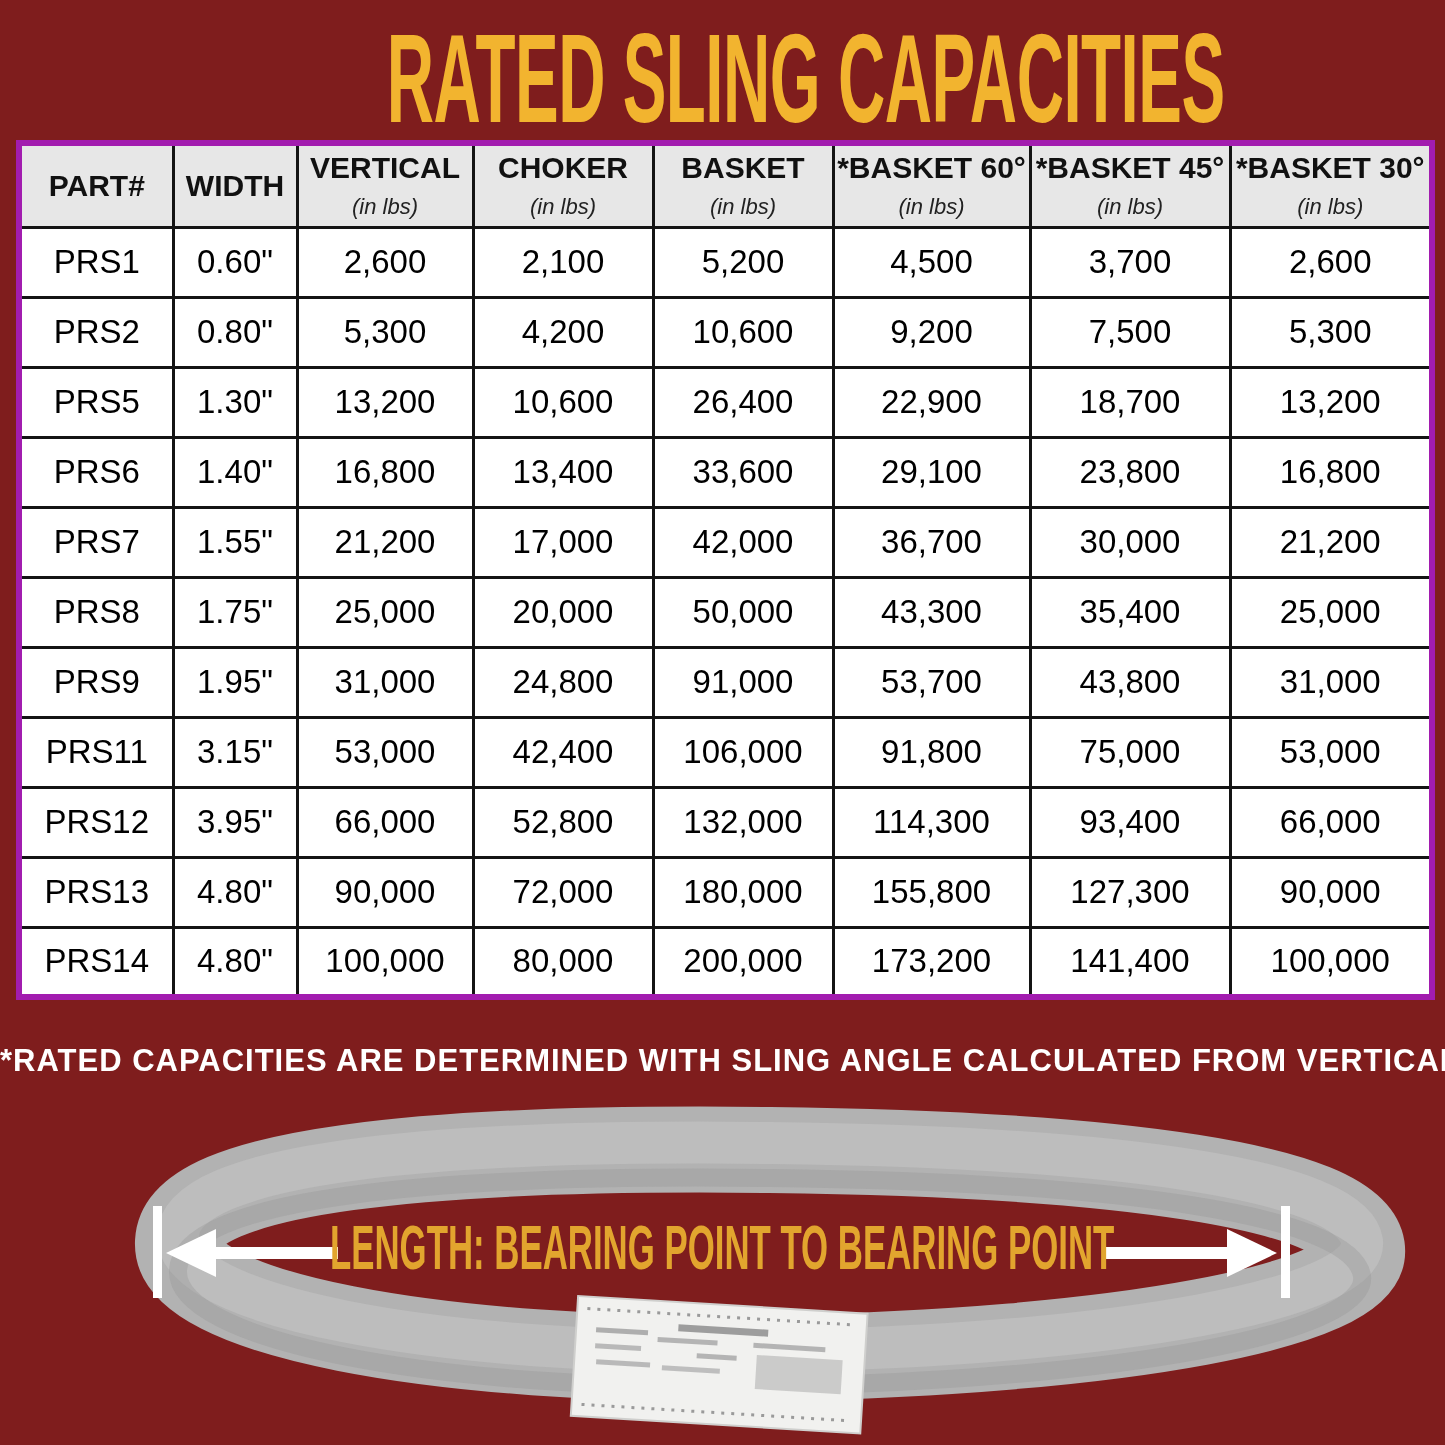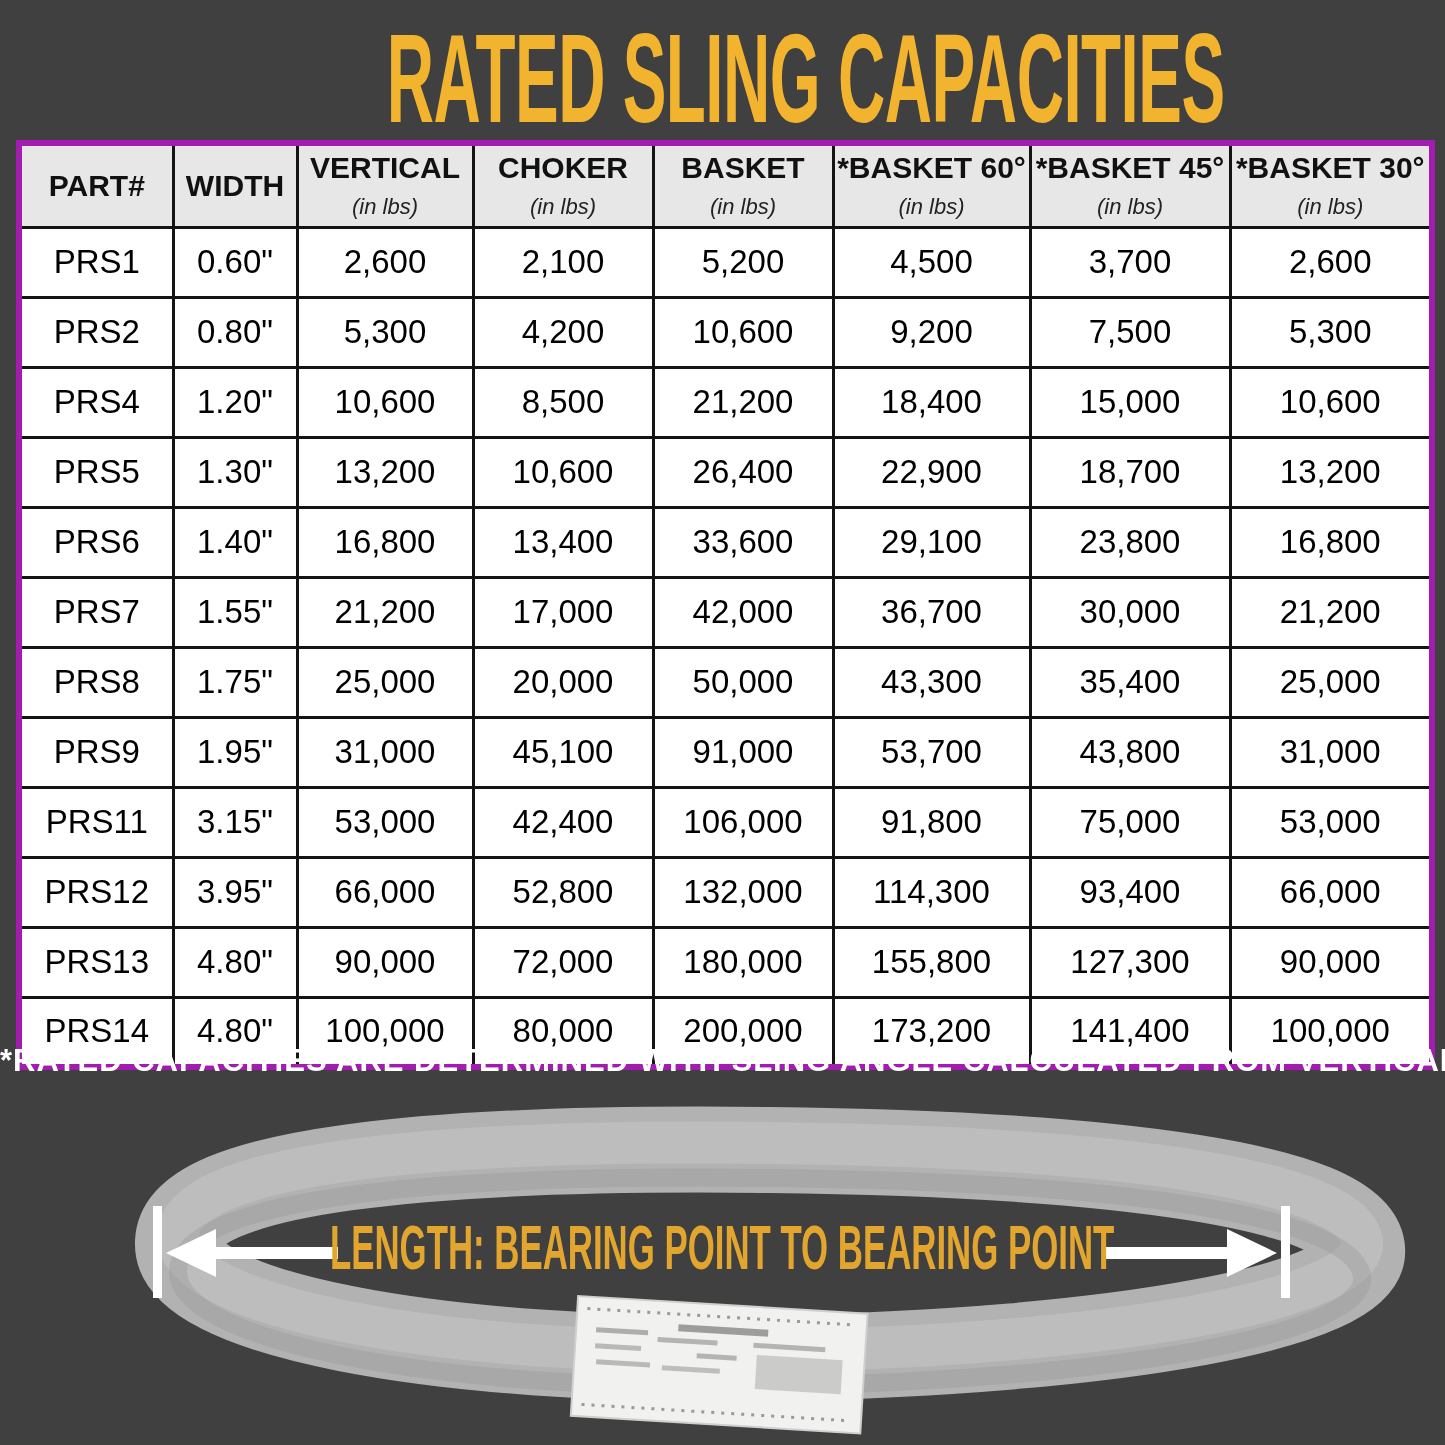--- a/index.html
+++ b/index.html
@@ -2,21 +2,21 @@
 <html><head>
 <meta charset="utf-8">
 <style>
   html,body { margin:0; padding:0; }
   body {
     width:1445px; height:1445px;
     background:#2B2B2B;
     font-family:"Liberation Sans", sans-serif;
     overflow:hidden;
   }
-  .page { position:relative; width:1445px; height:1445px; background:#404040; }
+  .page { position:relative; width:1445px; height:1445px; background:#7f1d1d; }
 
   
   .title-wrap {
     position:absolute; top:16px; left:0; width:100%;
     text-align:center; line-height:1;
   }
   .title-text {
     display:inline-block; white-space:nowrap;
     font-size:126px; font-weight:700; letter-spacing:-1px;
     color:#F2B42F;
@@ -149,30 +149,20 @@
           <td>PRS2</td>
           <td>0.80"</td>
           <td>5,300</td>
           <td>4,200</td>
           <td>10,600</td>
           <td>9,200</td>
           <td>7,500</td>
           <td>5,300</td>
         </tr>
         <tr>
-          <td>PRS4</td>
-          <td>1.20"</td>
-          <td>10,600</td>
-          <td>8,500</td>
-          <td>21,200</td>
-          <td>18,400</td>
-          <td>15,000</td>
-          <td>10,600</td>
-        </tr>
-        <tr>
           <td>PRS5</td>
           <td>1.30"</td>
           <td>13,200</td>
           <td>10,600</td>
           <td>26,400</td>
           <td>22,900</td>
           <td>18,700</td>
           <td>13,200</td>
         </tr>
         <tr>
@@ -202,21 +192,21 @@
           <td>20,000</td>
           <td>50,000</td>
           <td>43,300</td>
           <td>35,400</td>
           <td>25,000</td>
         </tr>
         <tr>
           <td>PRS9</td>
           <td>1.95"</td>
           <td>31,000</td>
-          <td>45,100</td>
+          <td>24,800</td>
           <td>91,000</td>
           <td>53,700</td>
           <td>43,800</td>
           <td>31,000</td>
         </tr>
         <tr>
           <td>PRS11</td>
           <td>3.15"</td>
           <td>53,000</td>
           <td>42,400</td>

